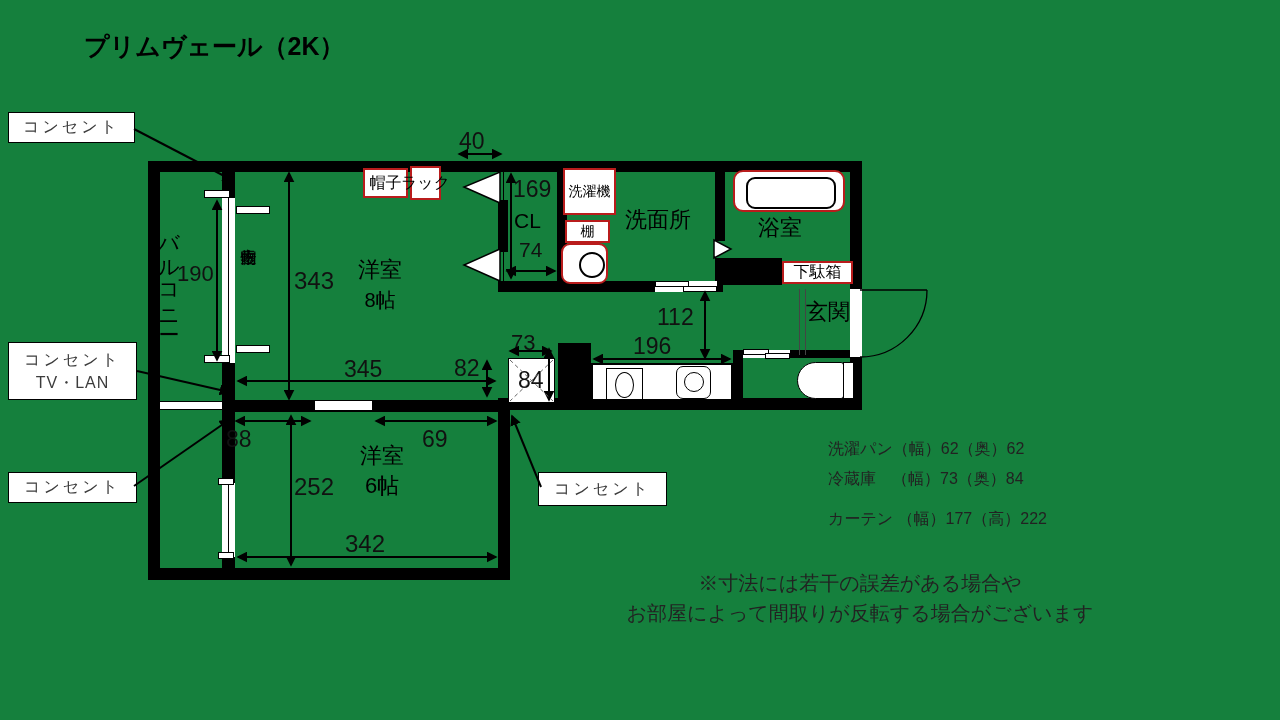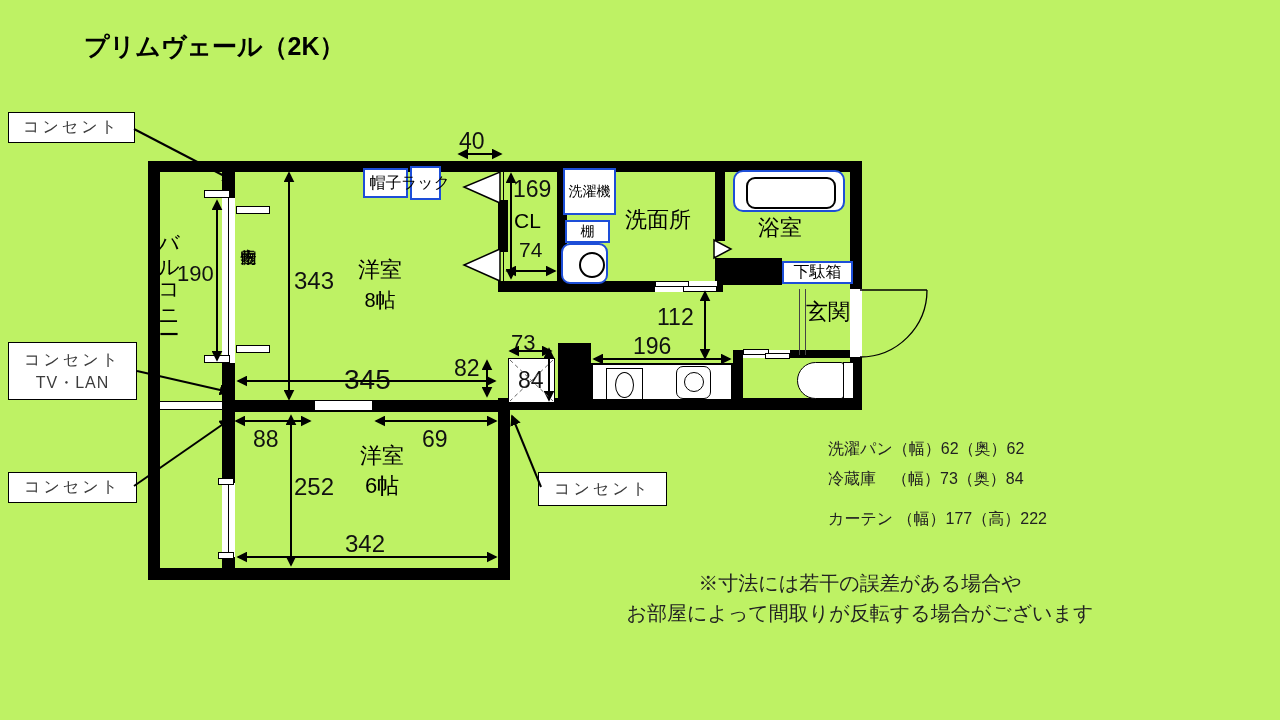--- a/index.html
+++ b/index.html
@@ -1,23 +1,23 @@
 <!DOCTYPE html>
 <html><head>
 <meta charset="utf-8">
 <style>
   html,body{margin:0;padding:0;background:#fff;}
-  .canvas{position:relative;width:1280px;height:720px;background:#bef264;overflow:hidden;
+  .canvas{position:relative;width:1280px;height:720px;background:#15803d;overflow:hidden;
           font-family:"Liberation Sans",sans-serif;color:#000;}
   .abs{position:absolute;}
   .wall{position:absolute;background:#000;}
   .gap{position:absolute;background:#fff;}
   .thin{position:absolute;background:#000;}
   .bar{position:absolute;background:#fff;border:1px solid #000;box-sizing:border-box;}
-  .box{position:absolute;background:#fff;border:2px solid #1d4ed8;box-sizing:border-box;
+  .box{position:absolute;background:#fff;border:2px solid #b91c1c;box-sizing:border-box;
        display:flex;align-items:center;justify-content:center;white-space:nowrap;}
   .lbl{position:absolute;white-space:nowrap;line-height:1.1;}
   .dim{position:absolute;white-space:nowrap;font-size:23px;color:#111;}
   .vtext{position:absolute;writing-mode:vertical-rl;text-orientation:mixed;white-space:nowrap;}
   .callout{position:absolute;background:#fff;border:1.5px solid #000;box-sizing:border-box;
        display:flex;flex-direction:column;align-items:center;justify-content:center;
        font-size:16px;letter-spacing:3px;color:#3c3c3c;}
   .title{position:absolute;left:84px;top:30px;font-size:25px;font-weight:bold;color:#000;}
   .specs{position:absolute;font-size:16px;color:#222;white-space:nowrap;}
   .note{position:absolute;left:600px;top:568px;width:520px;text-align:center;
@@ -112,27 +112,27 @@
   <div class="lbl" style="left:514px;top:209px;font-size:21px;">CL</div>
   <div class="lbl" style="left:625px;top:208px;font-size:22px;">洗面所</div>
   <div class="lbl" style="left:758px;top:216px;font-size:22px;">浴室</div>
   <div class="lbl" style="left:806px;top:300px;font-size:22px;">玄関</div>
 
   <div class="dim" style="left:459px;top:128px;">40</div>
   <div class="dim" style="left:513px;top:176px;">169</div>
   <div class="dim" style="left:519px;top:238px;font-size:21px;">74</div>
   <div class="dim" style="left:177px;top:261px;font-size:22px;">190</div>
   <div class="dim" style="left:294px;top:267px;font-size:24px;">343</div>
-  <div class="dim" style="left:344px;top:364px;font-size:28px;">345</div>
+  <div class="dim" style="left:344px;top:356px;font-size:23px;">345</div>
   <div class="dim" style="left:454px;top:355px;">82</div>
   <div class="dim" style="left:511px;top:330px;font-size:22px;">73</div>
   <div class="dim" style="left:518px;top:367px;">84</div>
   <div class="dim" style="left:657px;top:304px;">112</div>
   <div class="dim" style="left:633px;top:333px;">196</div>
-  <div class="dim" style="left:253px;top:426px;">88</div>
+  <div class="dim" style="left:226px;top:426px;">88</div>
   <div class="dim" style="left:422px;top:426px;">69</div>
   <div class="dim" style="left:294px;top:473px;font-size:24px;">252</div>
   <div class="dim" style="left:345px;top:530px;font-size:24px;">342</div>
 
   <div class="callout" style="left:8px;top:112px;width:127px;height:31px;">
     <span>コンセント</span>
     </div>
   <div class="callout" style="left:8px;top:342px;width:129px;height:58px;line-height:1.45;">
     <span>コンセント</span>
     <span style="letter-spacing:1px;">TV・LAN</span>

